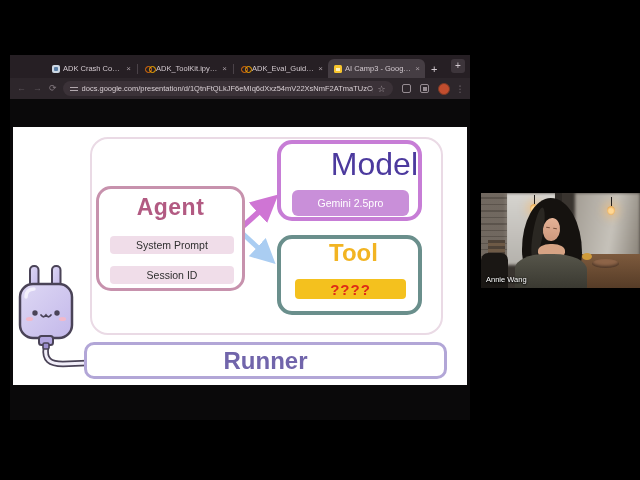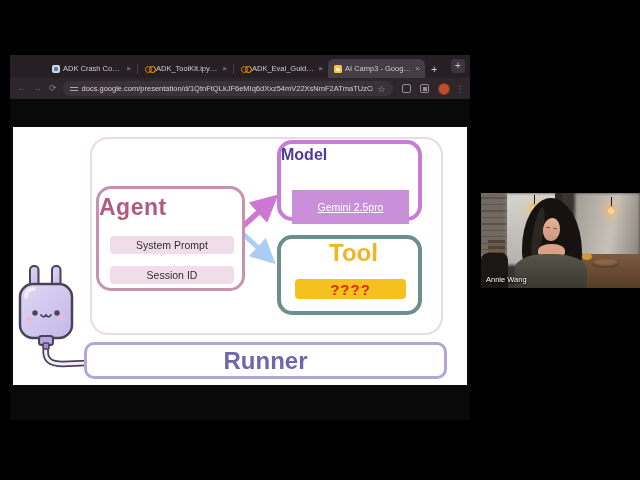--- a/index.html
+++ b/index.html
@@ -59,33 +59,33 @@
 
   
   #slide { position:absolute; left:3px; top:72px; width:454px; height:258px;
            background:var(--slide-bg); }
   #diagram-svg { position:absolute; left:0; top:0; width:454px; height:258px; }
   .sbox { position:absolute; background:#fff; }
   #outer-box { left:77px; top:10px; width:353px; height:198px;
                border:2px solid var(--outer-border); border-radius:18px; background:transparent; }
   #agent-box { left:83px; top:59px; width:149px; height:105px;
                border:3px solid var(--agent-border); border-radius:15px; }
-  #agent-box h2 { margin-top:5px; font-size:23px; font-weight:bold;
+  #agent-box h2 { text-align:center; margin-top:5px; font-size:23px; font-weight:bold;
                   color:var(--agent-title); letter-spacing:0.5px; }
   .field { position:absolute; left:11px; width:124px; height:18px; border-radius:4px;
            background:var(--field-bg); color:#2f2f2f; font-size:10.5px;
            display:flex; align-items:center; justify-content:center; }
   #field-1 { top:47px; } #field-2 { top:77px; }
   #model-box { left:264px; top:13px; width:145px; height:81px;
                border:4px solid var(--model-border); border-radius:15px; }
-  #model-box h2 { text-align:left; margin-top:2px; font-size:16px; font-weight:bold;
+  #model-box h2 { text-align:right; margin-top:2px; font-size:32px; font-weight:normal;
                   color:var(--model-title); }
-  #model-chip { position:absolute; left:11px; top:46px; width:117px; height:34px; border-radius:0;
+  #model-chip { position:absolute; left:11px; top:46px; width:117px; height:26px; border-radius:6px;
                 background:var(--model-chip); color:#fff; font-size:10.5px;
-                display:flex; align-items:center; justify-content:center;text-decoration:underline; }
+                display:flex; align-items:center; justify-content:center; }
   #tool-box { left:264px; top:108px; width:145px; height:80px;
               border:4px solid var(--tool-border); border-radius:15px; }
   #tool-box h2 { text-align:center; margin-top:0px; font-size:24px; font-weight:bold;
                  color:var(--tool-title);padding-left:8px; }
   #tool-chip { position:absolute; left:14px; top:40px; width:111px; height:20px; border-radius:4px;
                background:var(--tool-chip-bg); color:var(--tool-chip-text); font-size:15px;
                font-weight:bold; letter-spacing:1px;
                display:flex; align-items:center; justify-content:center; }
   #runner-box { left:71px; top:215px; width:363px; height:37px;
                 border:3px solid var(--runner-border); border-radius:10px;

